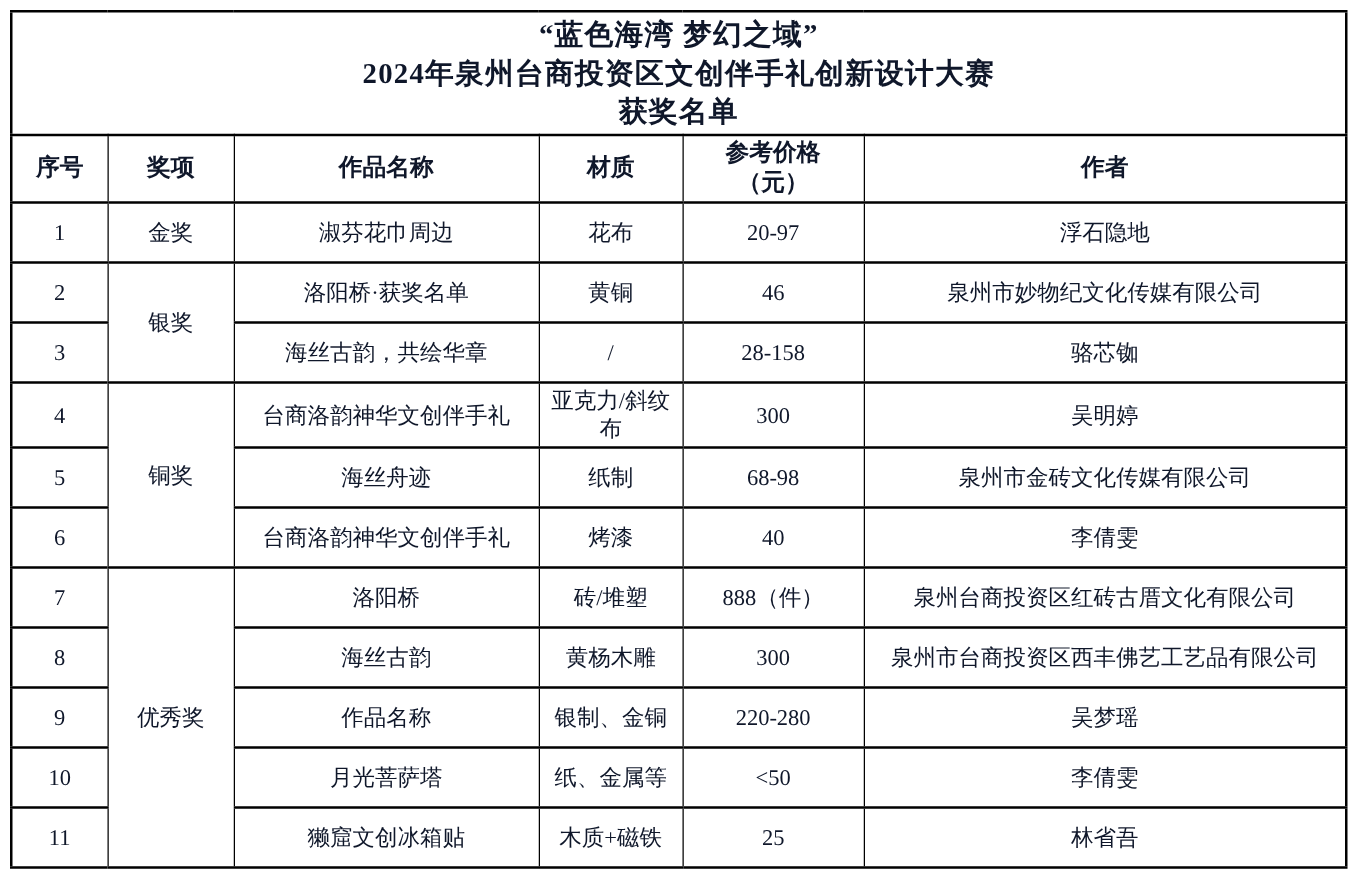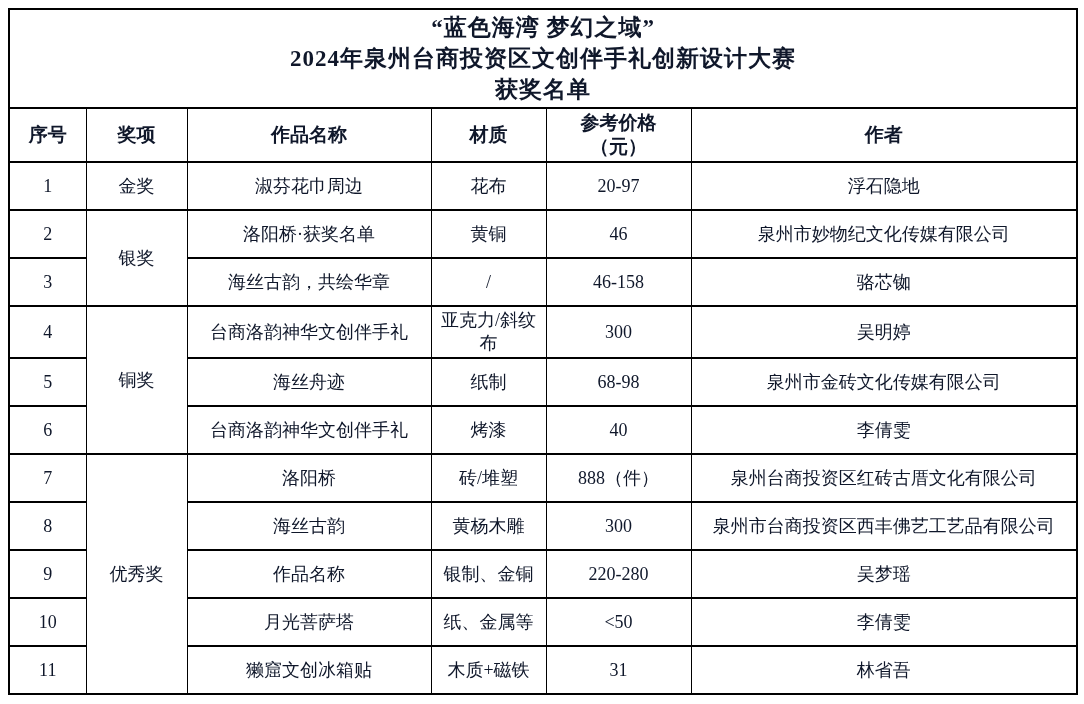--- a/index.html
+++ b/index.html
@@ -102,21 +102,21 @@
           <td rowspan="2">银奖</td>
           <td>洛阳桥·获奖名单</td>
           <td>黄铜</td>
           <td>46</td>
           <td>泉州市妙物纪文化传媒有限公司</td>
         </tr>
         <tr>
           <td>3</td>
           <td>海丝古韵，共绘华章</td>
           <td>/</td>
-          <td>46-158</td>
+          <td>28-158</td>
           <td>骆芯铷</td>
         </tr>
         <tr>
           <td>4</td>
           <td rowspan="3">铜奖</td>
           <td>台商洛韵神华文创伴手礼</td>
           <td>亚克力/斜纹布</td>
           <td>300</td>
           <td>吴明婷</td>
         </tr>
@@ -160,18 +160,18 @@
           <td>10</td>
           <td>月光菩萨塔</td>
           <td>纸、金属等</td>
           <td>&lt;50</td>
           <td>李倩雯</td>
         </tr>
         <tr>
           <td>11</td>
           <td>獭窟文创冰箱贴</td>
           <td>木质+磁铁</td>
-          <td>31</td>
+          <td>25</td>
           <td>林省吾</td>
         </tr>
       </tbody>
   </table>
 </div>
 
 </body></html>

